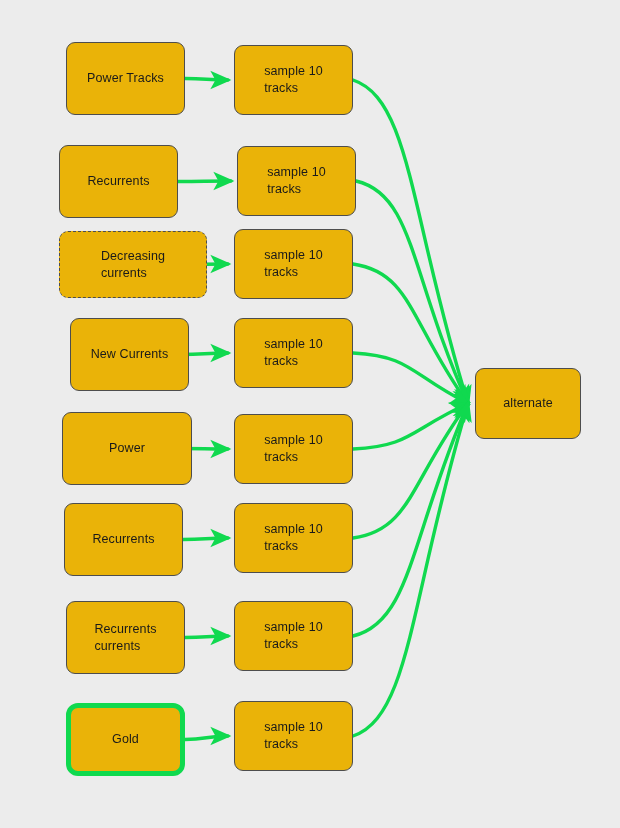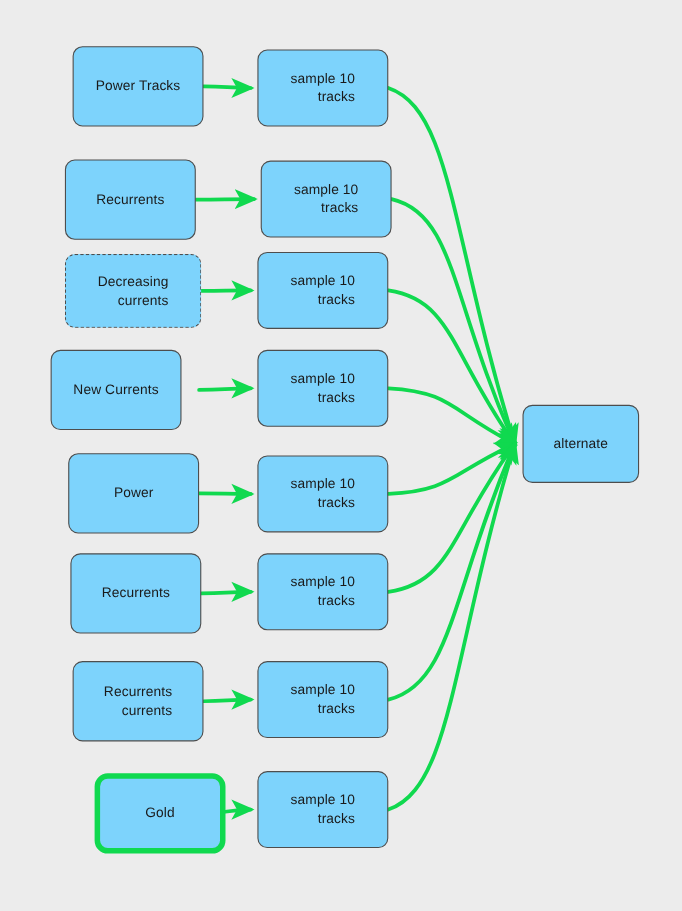--- a/index.html
+++ b/index.html
@@ -24,41 +24,40 @@
     position: absolute;
     left: 0;
     top: 0;
     width: 620px;
     height: 828px;
     pointer-events: none;
   }
   .node {
     position: absolute;
     box-sizing: border-box;
-    background: #7dd3fc;
+    background: #eab308;
     border: 1.6px solid #4d4d4d;
     border-radius: 9px;
     display: flex;
     align-items: center;
     justify-content: center;
-    text-align: right;
+    text-align: left;
     color: #1a1a1a;
     font-size: 12.5px;
     line-height: 17px;
     letter-spacing: 0.1px;
     z-index: 2;
   }
   .node.dashed {
     border-style: dashed;
     border-width: 1.6px;
   }
   .node.highlight {
     border: 5px solid #10d94f;
     border-radius: 12px;
-    margin-left: 20px;
   }
   .node .label {
     display: block;
     padding: 0 6px;
     white-space: pre-line;
   }
 </style>
 </head>
 <body>
 
@@ -92,28 +91,28 @@
       </g>
   </svg>
 
   <div id="nodes-sources">
       <div class="node" style="left: 66px; top: 42px; width: 119px; height: 73px;">
         <span class="label">Power Tracks</span>
       </div>
       <div class="node" style="left: 59px; top: 145px; width: 119px; height: 73px;">
         <span class="label">Recurrents</span>
       </div>
-      <div class="node dashed" style="left: 59px; top: 231px; width: 124px; height: 67px;">
+      <div class="node dashed" style="left: 59px; top: 231px; width: 148px; height: 67px;">
         <span class="label">Decreasing
 currents</span>
       </div>
-      <div class="node" style="left: 46px; top: 318px; width: 119px; height: 73px;">
+      <div class="node" style="left: 70px; top: 318px; width: 119px; height: 73px;">
         <span class="label">New Currents</span>
       </div>
-      <div class="node" style="left: 62px; top: 412px; width: 119px; height: 73px;">
+      <div class="node" style="left: 62px; top: 412px; width: 130px; height: 73px;">
         <span class="label">Power</span>
       </div>
       <div class="node" style="left: 64px; top: 503px; width: 119px; height: 73px;">
         <span class="label">Recurrents</span>
       </div>
       <div class="node" style="left: 66px; top: 601px; width: 119px; height: 73px;">
         <span class="label">Recurrents
 currents</span>
       </div>
       <div class="node highlight" style="left: 66px; top: 703px; width: 119px; height: 73px;">

